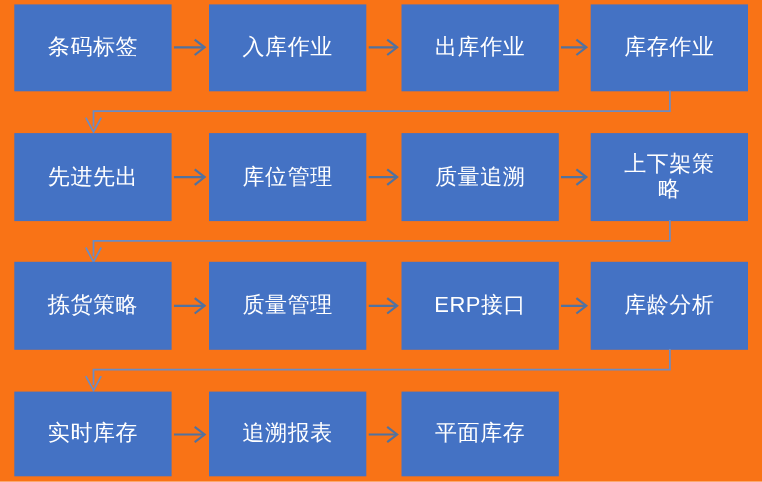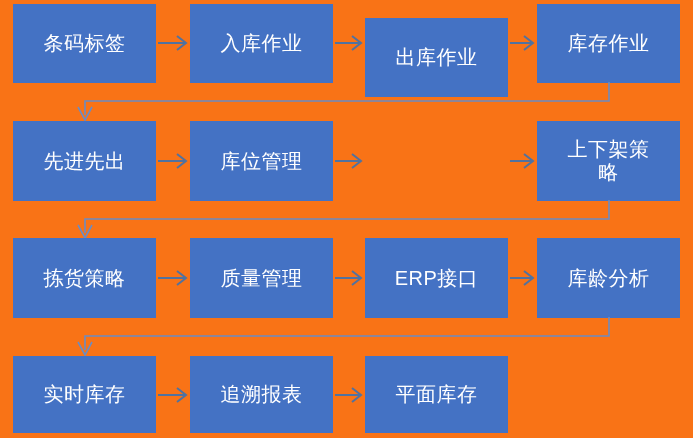--- a/index.html
+++ b/index.html
@@ -82,21 +82,21 @@
 <body>
 
 <div id="canvas">
 
   <div class="node" style="left:13px; top:4px; width:143px; height:79px;">
     <span class="label">条码标签</span>
   </div>
   <div class="node" style="left:190px; top:4px; width:143px; height:79px;align-items:center;">
     <span class="label">入库作业</span>
   </div>
-  <div class="node" style="left:365px; top:4px; width:143px; height:79px;margin-top:14px;">
+  <div class="node" style="left:365px; top:4px; width:143px; height:79px;">
     <span class="label">出库作业</span>
   </div>
   <div class="node" style="left:537px; top:4px; width:143px; height:79px;">
     <span class="label">库存作业</span>
   </div>
 
   <svg class="h-arrow" style="left:158px; top:31px; width:30px; height:24px;" viewBox="0 0 30 24">
     <path class="arrow-stroke" d="M0,12 L27,12"></path>
     <path class="arrow-head" d="M19,5 L28,12 L19,19"></path>
   </svg>
@@ -113,20 +113,23 @@
     <path class="conn-stroke" d="M534,0 L534,19 L10,19 L10,33"></path>
     <path class="conn-head" d="M3,25 L10,38 L17,25"></path>
   </svg>
 
   <div class="node" style="left:13px; top:121px; width:143px; height:80px;">
     <span class="label">先进先出</span>
   </div>
   <div class="node" style="left:190px; top:121px; width:143px; height:80px;">
     <span class="label">库位管理</span>
   </div>
+  <div class="node" style="left:365px; top:121px; width:143px; height:80px;">
+    <span class="label">质量追溯</span>
+  </div>
   <div class="node" style="left:537px; top:121px; width:143px; height:80px;align-items:center;">
     <span class="label" style="padding:0 22px;">上下架策略</span>
   </div>
 
   <svg class="h-arrow" style="left:158px; top:149px; width:30px; height:24px;" viewBox="0 0 30 24">
     <path class="arrow-stroke" d="M0,12 L27,12"></path>
     <path class="arrow-head" d="M19,5 L28,12 L19,19"></path>
   </svg>
   <svg class="h-arrow" style="left:335px; top:149px; width:28px; height:24px;" viewBox="0 0 28 24">
     <path class="arrow-stroke" d="M0,12 L25,12"></path>

